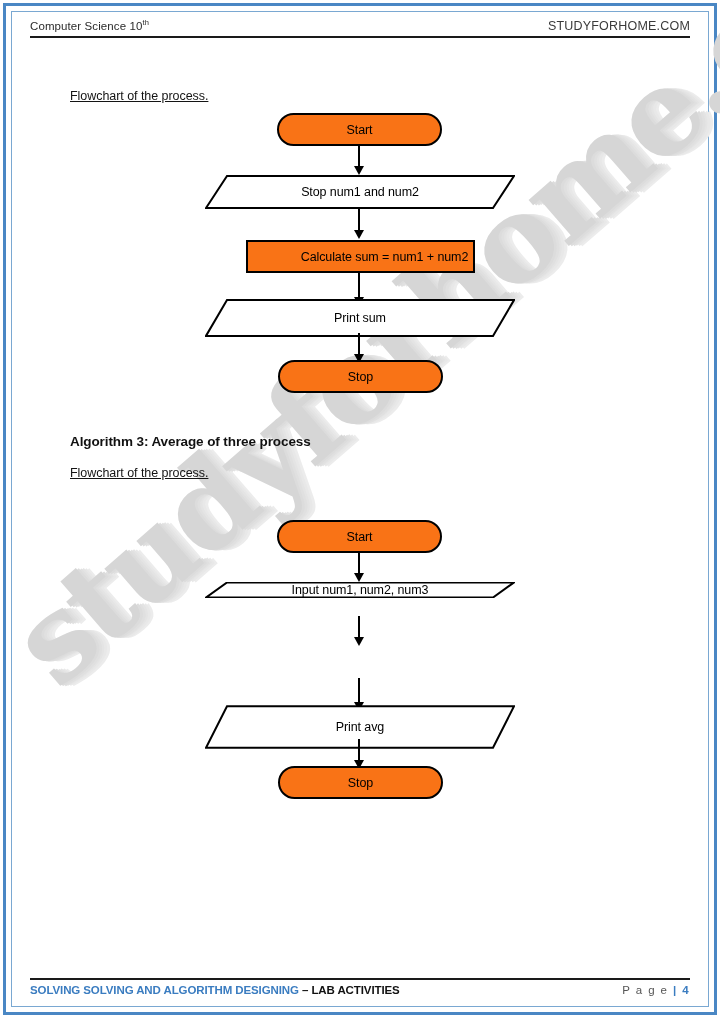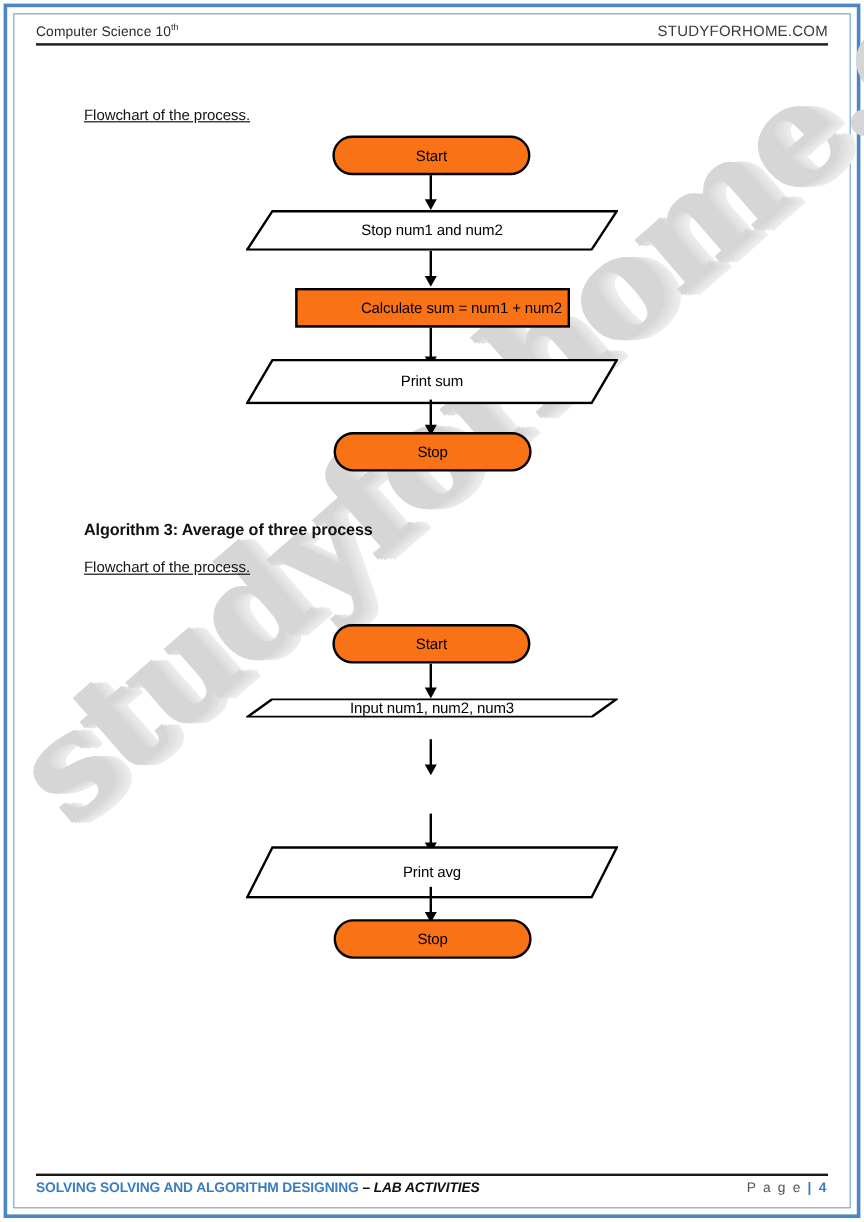--- a/index.html
+++ b/index.html
@@ -182,21 +182,21 @@
     display: flex;
     align-items: baseline;
     justify-content: space-between;
   }
   .footer-left {
     font-size: 11.5px;
     font-weight: bold;
     letter-spacing: -0.1px;
   }
   .footer-left .fl-blue { color: #3a7cc0; }
-  .footer-left .fl-black { color: #111111; font-style: italic; }
+  .footer-left .fl-black { color: #111111; }
   .footer-right {
     font-size: 11.5px;
     color: #555555;
     letter-spacing: 1.4px;
   }
   .footer-right .fr-sep,
   .footer-right .fr-num {
     color: #3a7cc0;
     font-weight: bold;
   }

